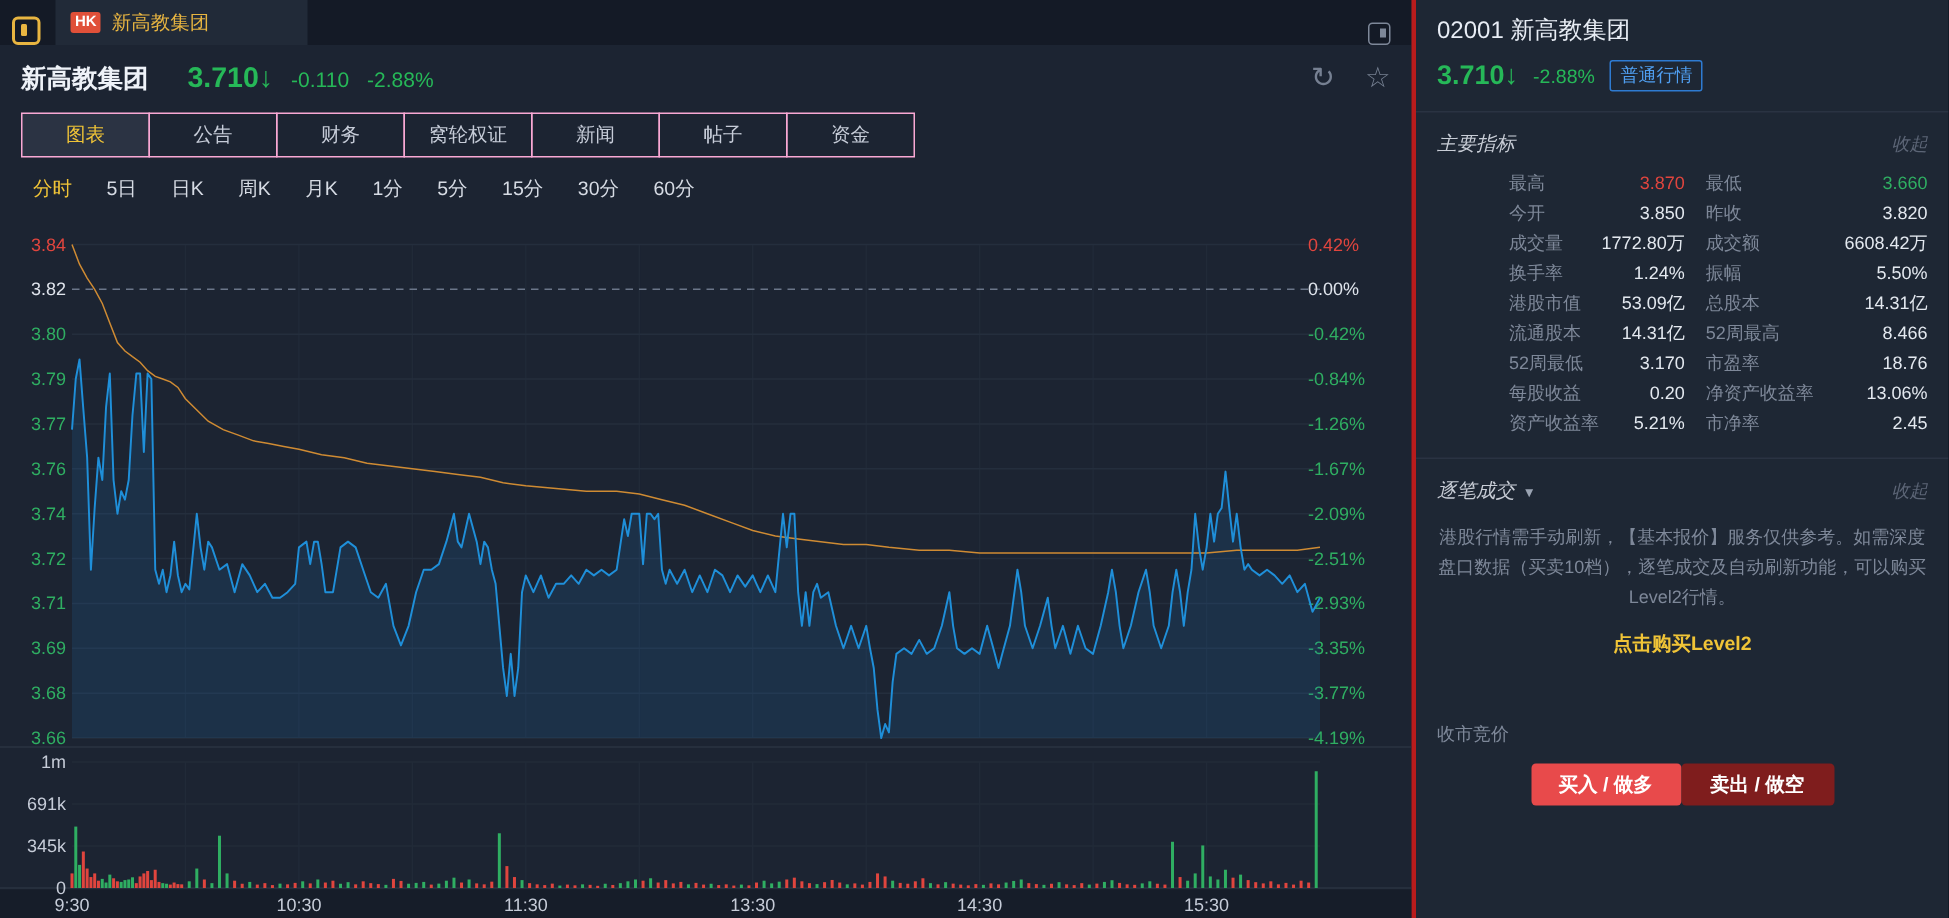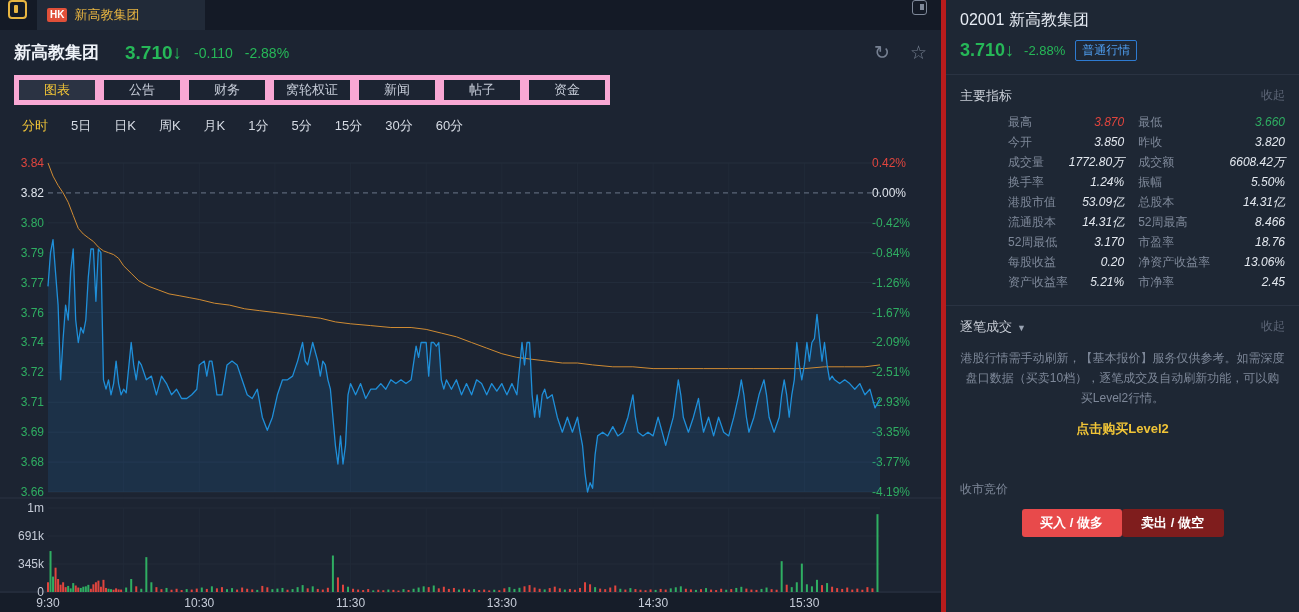--- a/index.html
+++ b/index.html
@@ -1,61 +1,61 @@
 <!DOCTYPE html>
 <html><head>
 <meta charset="utf-8">
 <style>
   html,body{margin:0;padding:0;background:#10151f;}
   body{width:1299px;height:612px;overflow:hidden;display:flex;
        font-family:"Liberation Sans","DejaVu Sans",sans-serif;}
   .left-panel{width:941px;height:612px;background:#1c2432;display:flex;flex-direction:column;}
   
-  .topbar{height:30px;background:#141a26;display:flex;align-items:flex-start;flex:0 0 auto;}
+  .topbar{height:30px;background:#141a26;display:flex;align-items:flex-end;flex:0 0 auto;}
   .win-icon{width:15px;height:15px;border:2px solid #e8b541;border-radius:4px;margin-left:8px;position:relative;flex:0 0 auto;}
   .win-icon::after{content:"";position:absolute;left:4px;top:2.5px;width:4px;height:8px;background:#e8b541;border-radius:1px;}
   .doc-tab{height:30px;margin-left:10px;width:168px;background:#212a38;display:flex;align-items:center;gap:7px;padding:0 10px;box-sizing:border-box;}
   .hk-badge{background:#e05039;color:#fff;font-size:10px;font-weight:bold;padding:1px 3px;border-radius:2px;line-height:12px;}
   .doc-tab-label{color:#e8b541;font-size:13px;}
   .panel-icon{margin-left:auto;margin-right:14px;width:13px;height:13px;border:1px solid #7e8899;border-radius:3px;position:relative;}
   .panel-icon::after{content:"";position:absolute;right:2px;top:2.5px;width:4px;height:6px;background:#7e8899;}
   
   .stock-header{height:45px;display:flex;align-items:center;padding:0 14px;flex:0 0 auto;}
   .sh-name{color:#eef2f8;font-size:17px;font-weight:bold;}
   .sh-price{color:#26b858;font-size:19px;font-weight:bold;margin-left:26px;}
   .sh-chg{color:#26b858;font-size:14px;margin-left:12px;}
   .icon-btn{color:#76819400;margin-left:20px;font-size:19px;color:#768092;cursor:pointer;line-height:1;}
   .sh-spacer{flex:1;}
   
   .nav-row{height:30px;display:flex;padding-left:14px;flex:0 0 auto;border-bottom:1px solid #20293700;}
-  .nav-tab{width:86px;display:flex;align-items:center;justify-content:center;font-size:13px;color:#c6ccd8;border:5px solid #f9a8d4;margin-right:-1px;box-sizing:border-box;cursor:pointer;}
+  .nav-tab{width:86px;display:flex;align-items:center;justify-content:center;font-size:13px;color:#c6ccd8;border:1px solid #f9a8d4;margin-right:-1px;box-sizing:border-box;cursor:pointer;}
   .nav-tab.active{background:#2b3343;color:#f0c437;}
   
   .period-row{height:40px;display:flex;align-items:center;padding-left:22px;gap:23px;flex:0 0 auto;font-size:13px;}
   .period-tab{color:#d6dbe4;cursor:pointer;}
   .period-tab.active{color:#f0c437;}
   .chart-wrap{flex:1;position:relative;}
   svg{display:block;font-family:"Liberation Sans","DejaVu Sans",sans-serif;}
   
-  .right-panel{width:358px;height:612px;background:#1e2734;border-left:5px solid #b91c1c;box-sizing:border-box;display:flex;flex-direction:column;padding:0 14px;}
+  .right-panel{width:358px;height:612px;background:#1e2734;border-left:3px solid #b91c1c;box-sizing:border-box;display:flex;flex-direction:column;padding:0 14px;}
   .rp-title{margin-top:10px;font-size:16px;color:#e8edf5;}
   .rp-price-row{margin-top:9px;display:flex;align-items:center;gap:10px;}
   .rp-price{color:#26b858;font-size:18px;font-weight:bold;}
   .rp-chg{color:#26b858;font-size:13px;}
   .rp-badge{border:1px solid #2e7bd1;color:#4f9ef0;font-size:12px;padding:1px 6px;border-radius:2px;cursor:pointer;}
   .rp-divider{height:1px;background:#2a3342;margin:13px -14px 0;}
-  .rp-sec-head{display:flex;justify-content:space-between;margin-top:12px;font-size:13px;color:#c8cdd6;}
+  .rp-sec-head{display:flex;justify-content:space-between;align-items:center;margin-top:12px;font-size:13px;color:#c8cdd6;font-style:italic;}
   .collapse{color:#5c6576;font-size:12px;cursor:pointer;}
   .caret{font-size:9px;color:#9aa3b2;margin-left:5px;}
   #indicators{margin-top:7px;}
   .ind-row{display:grid;grid-template-columns:47% 53%;height:20px;margin-left:48px;}
   .ind-cell{display:flex;justify-content:space-between;align-items:center;font-size:12px;}
   .ind-cell.c1{padding-right:14px;}
   .ind-label{color:#7e8899;}
-  .ind-val{color:#e3e8ef;font-style:italic;}
+  .ind-val{color:#e3e8ef;}
   .ind-val.red{color:#e0453e;}
   .ind-val.green{color:#2fae62;}
   .notice{margin-top:13px;font-size:12px;color:#7e8899;line-height:1.65;text-align:center;}
   .buy-link{margin-top:12px;text-align:center;color:#f0c437;font-weight:bold;font-size:13px;cursor:pointer;}
   .rp-bottom{margin-top:auto;margin-bottom:75px;}
   .auction{font-size:12px;color:#7e8899;}
   .btn-row{display:flex;justify-content:center;margin-top:11px;}
   .btn{height:28px;width:100px;border-radius:3px;font-size:13px;font-weight:bold;color:#fff;display:flex;align-items:center;justify-content:center;border:none;cursor:pointer;font-family:inherit;}
   .btn.buy{background:#e84a4b;}
   .btn.sell{background:#7f1d1d;width:102px;}

